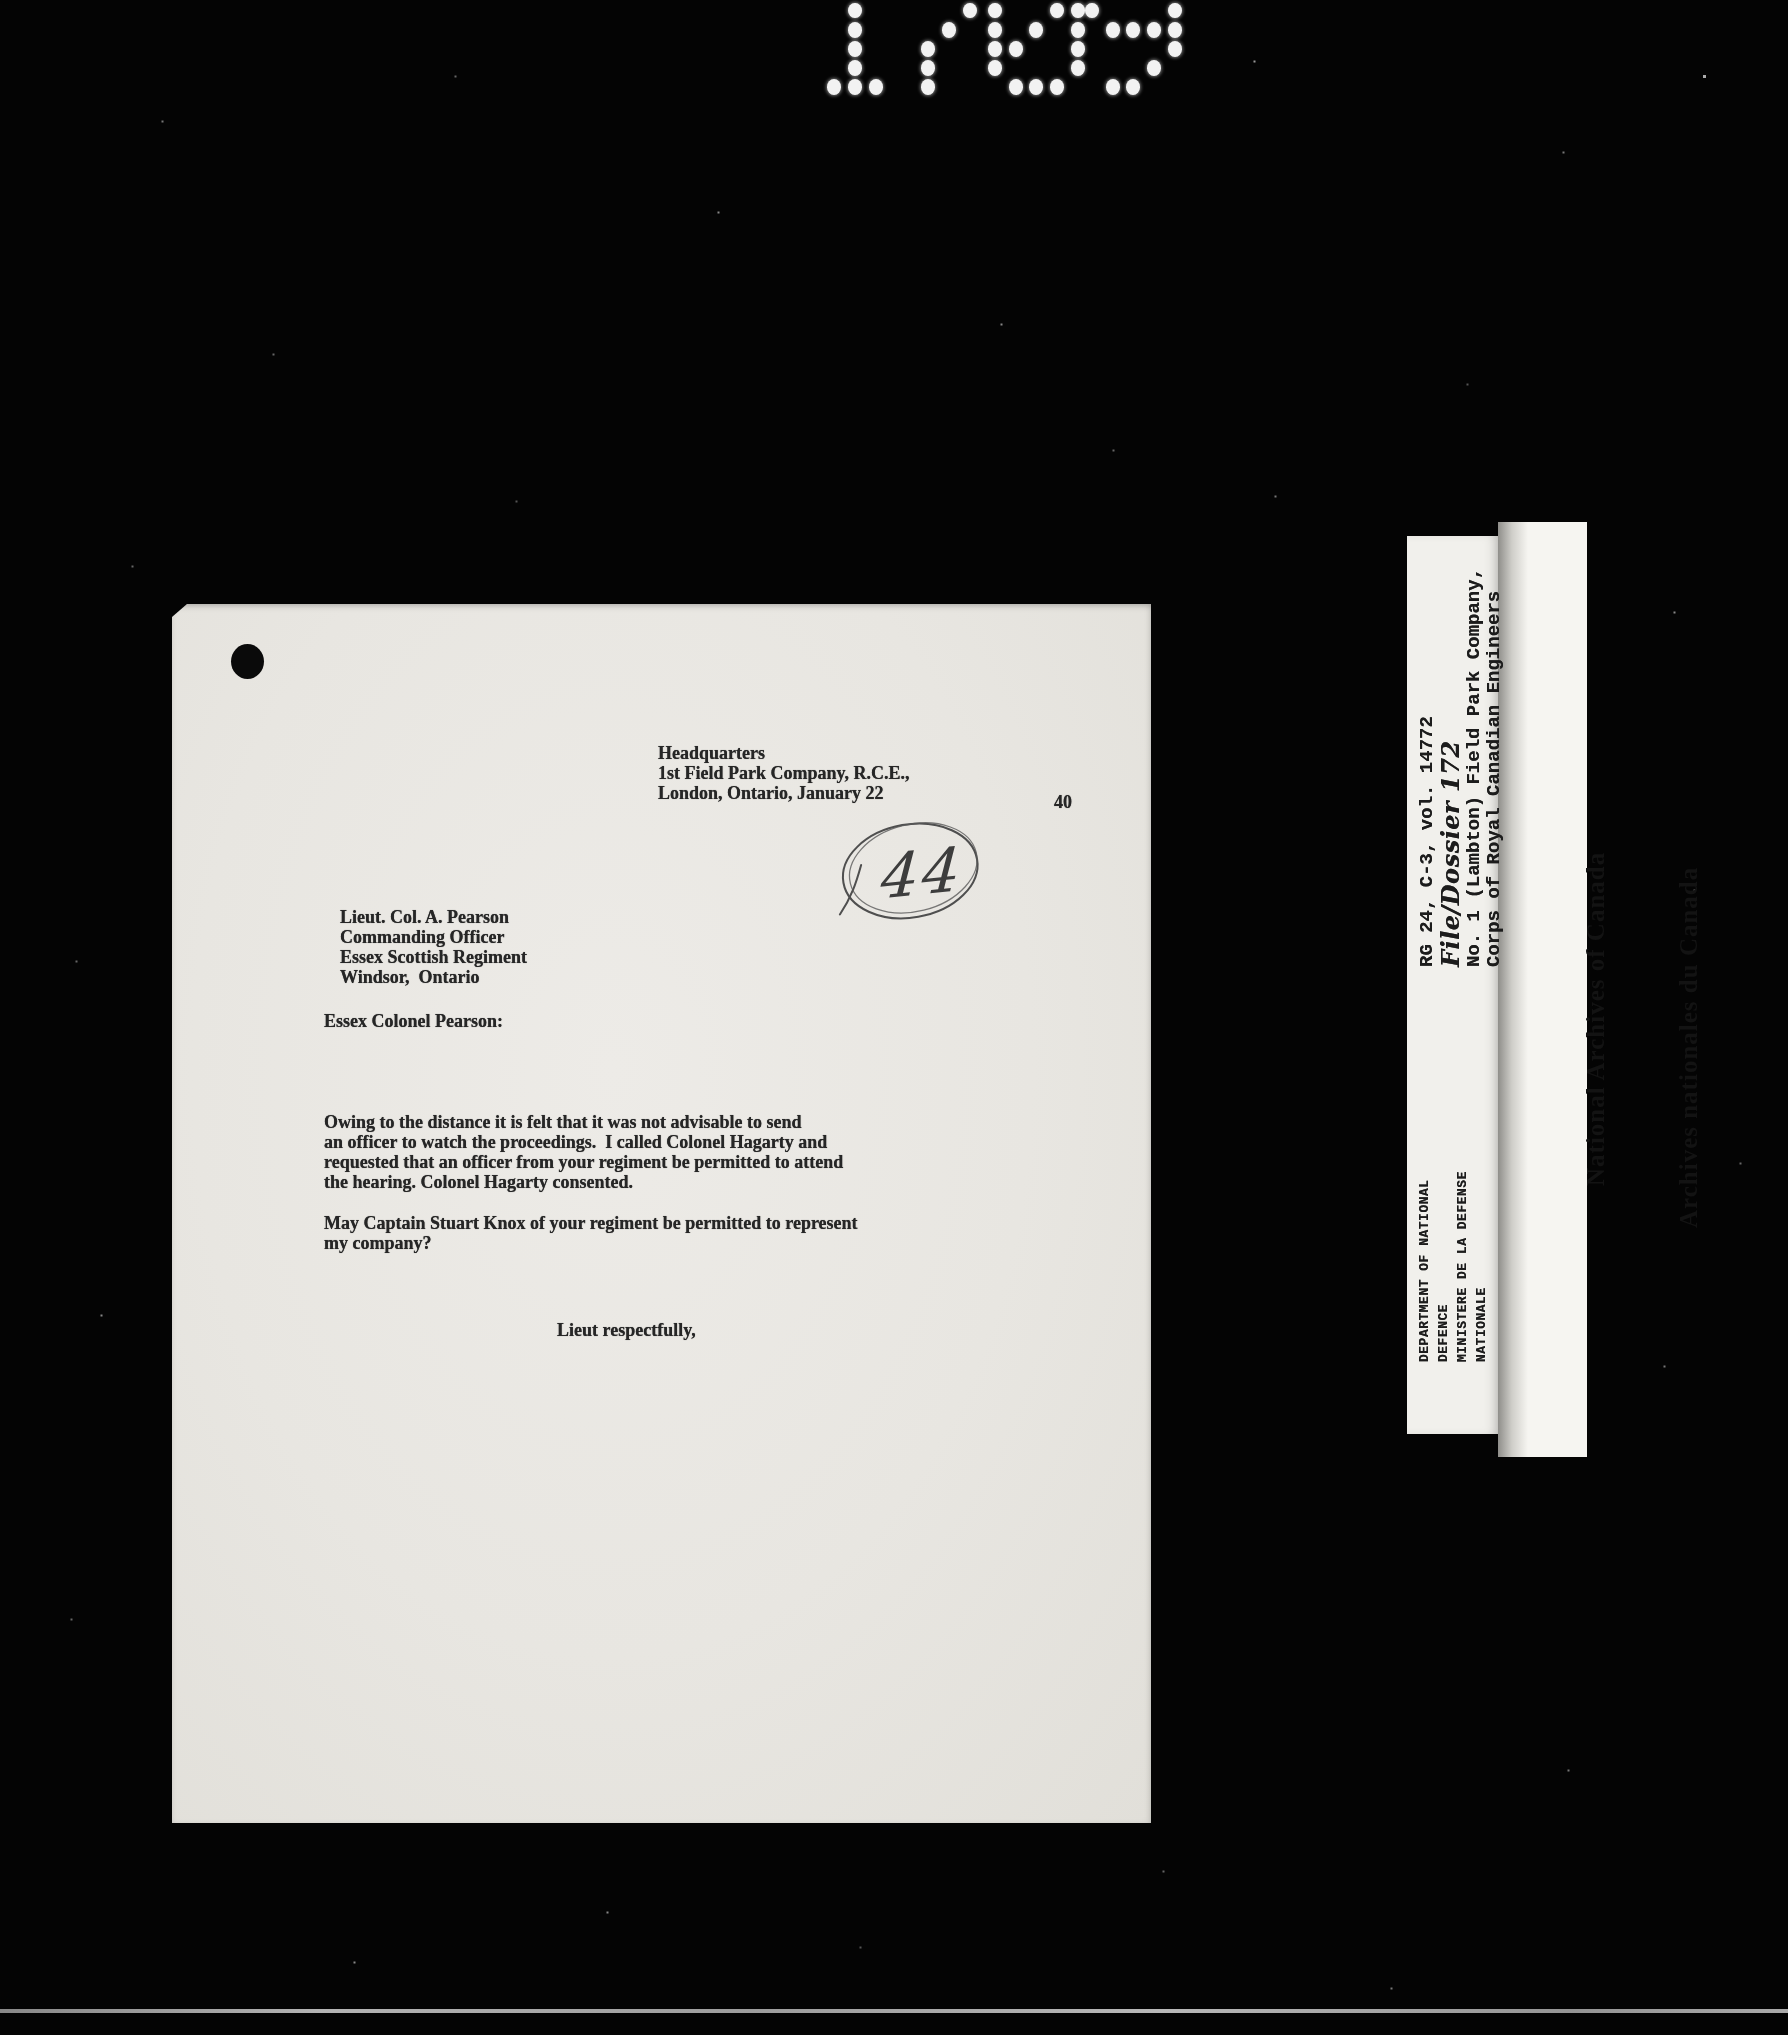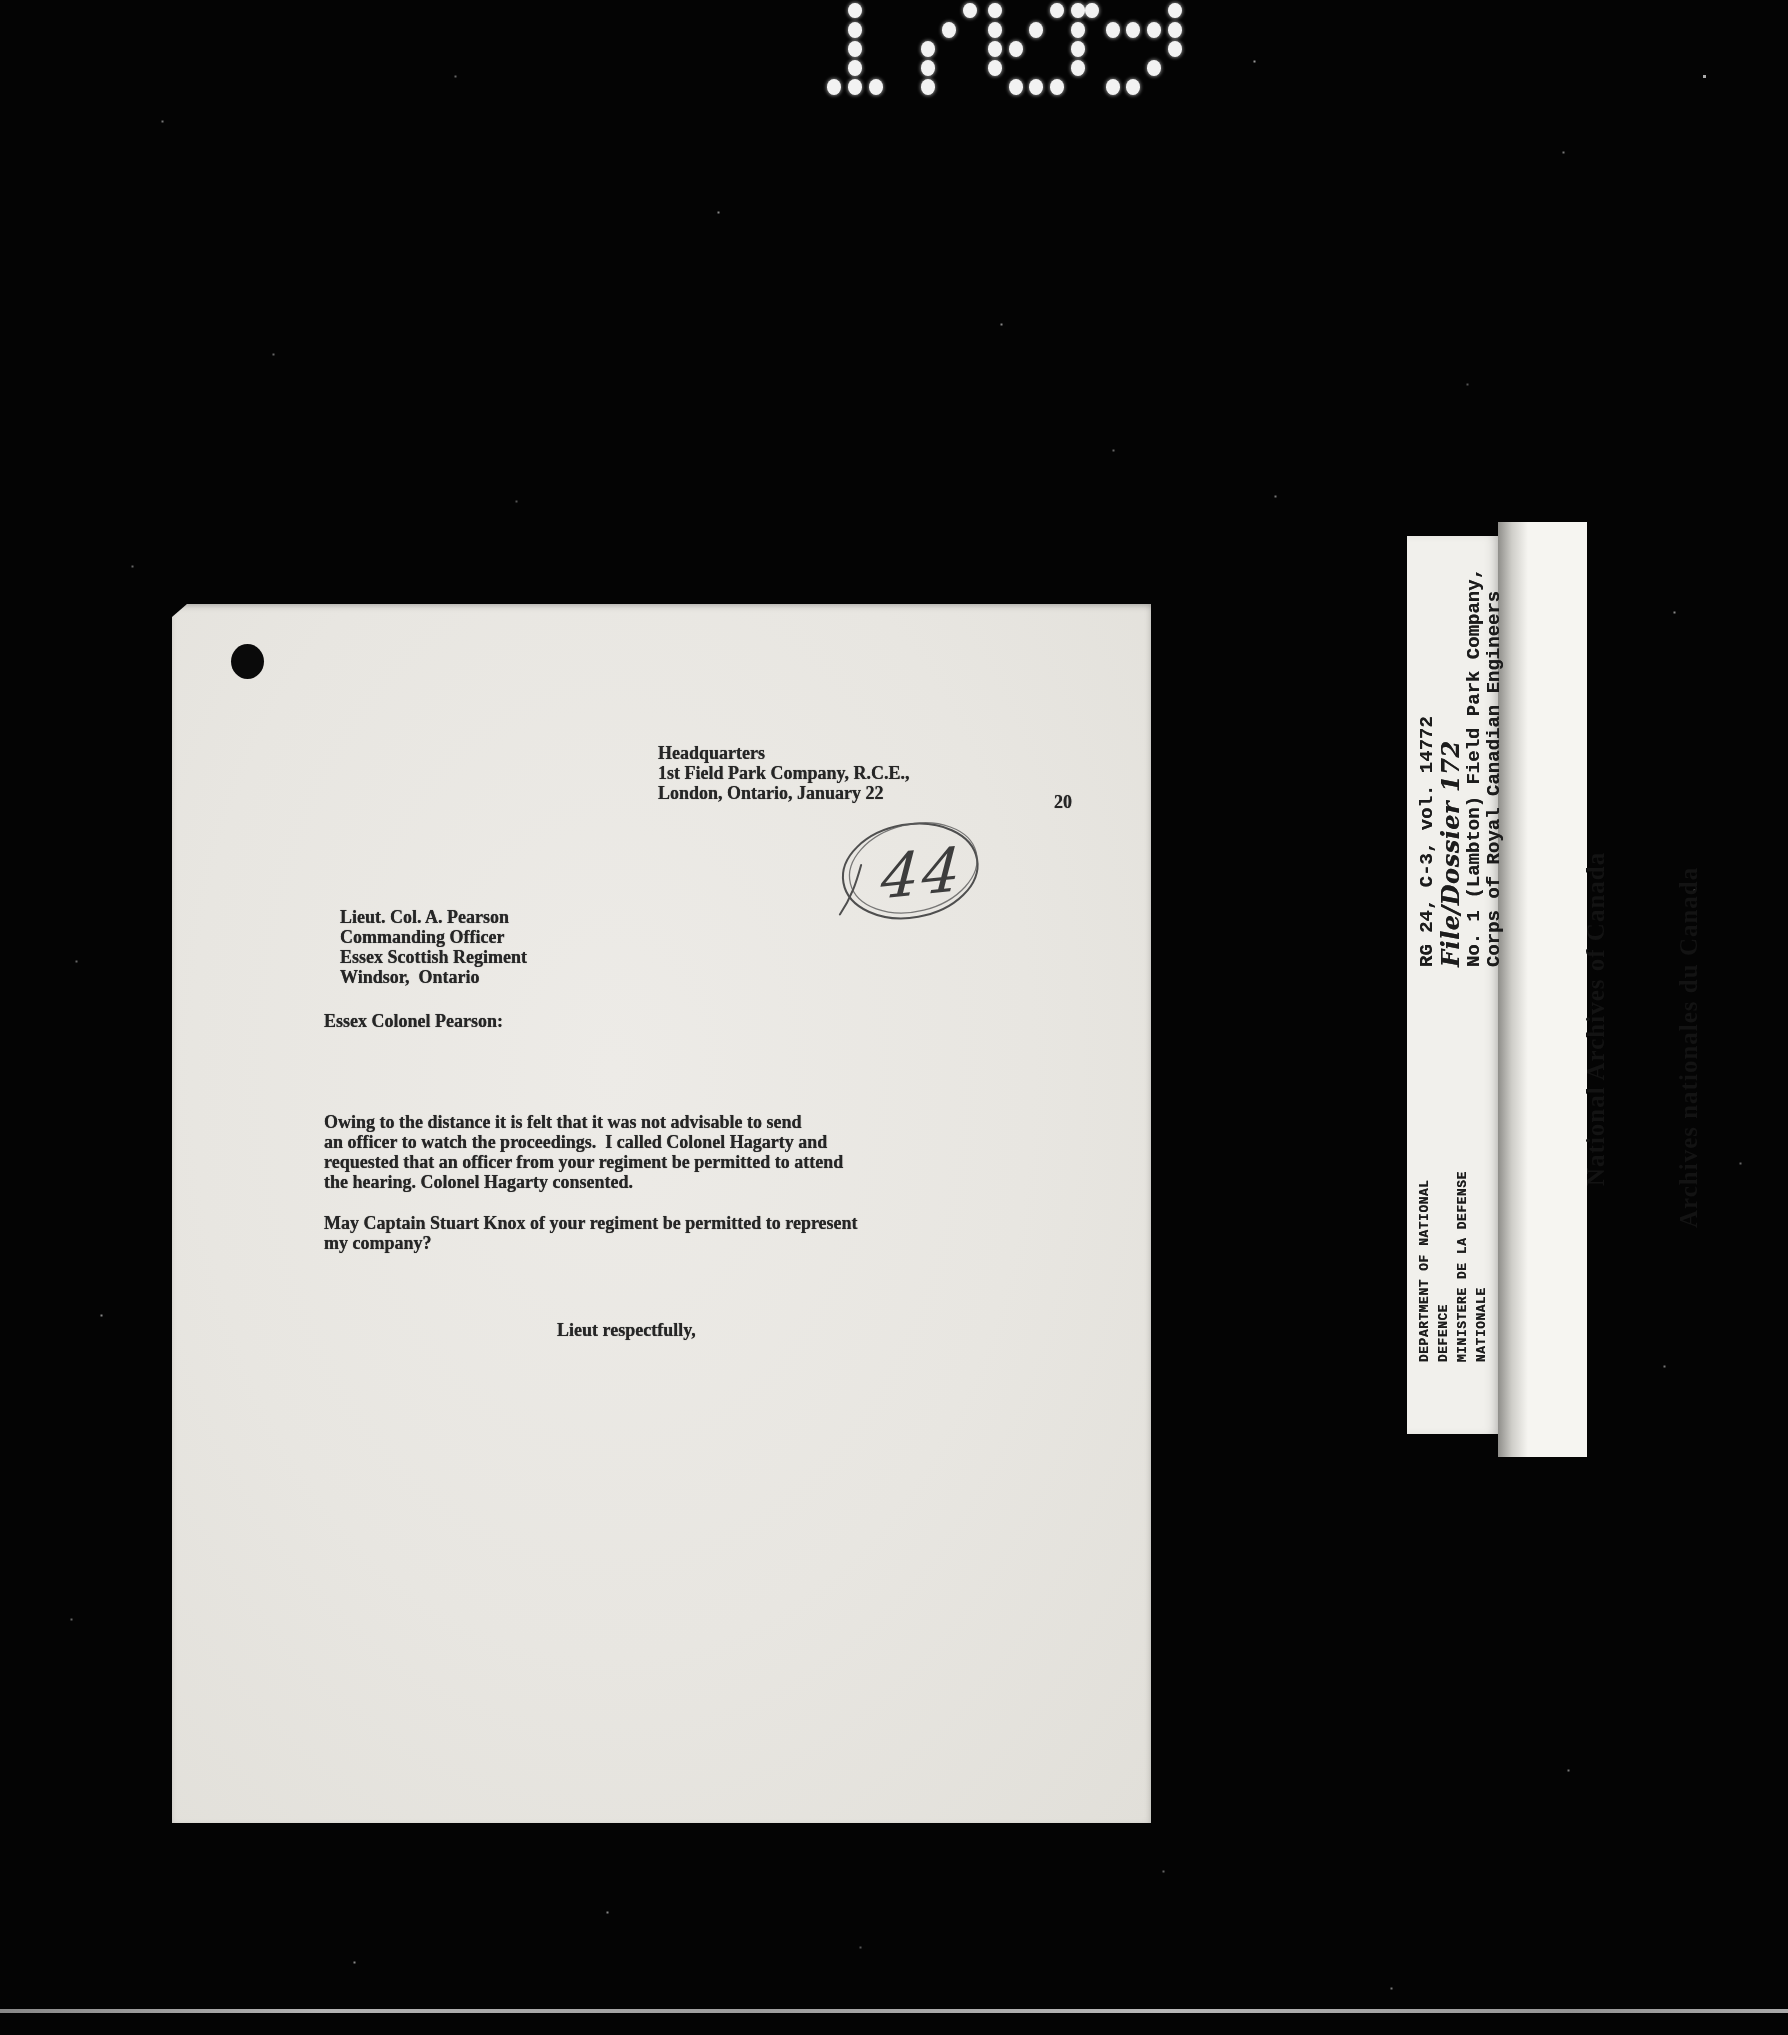--- a/index.html
+++ b/index.html
@@ -133,21 +133,21 @@
       <div class="dm-dot" style="left: 1126px; top: 79px;"></div>
     </div>
 
   <div id="letter">
     <div id="hole-punch"></div>
 
     <div id="letter-header" class="type">Headquarters
 1st Field Park Company, R.C.E.,
 London, Ontario, January 22</div>
 
-    <div id="page-number" class="type">20</div>
+    <div id="page-number" class="type">40</div>
 
     <svg id="pencil-circle-svg" viewBox="0 0 480 260">
       <ellipse cx="279" cy="128" rx="134" ry="92" fill="none" stroke="#4f4f4f" stroke-width="4" transform="rotate(-10 279 128)"></ellipse>
       <ellipse cx="285" cy="122" rx="128" ry="86" fill="none" stroke="#5a5a5a" stroke-width="2.5" transform="rotate(-14 285 122)" opacity="0.8"></ellipse>
       <path d="M140,214 C162,182 172,152 182,116" fill="none" stroke="#4f4f4f" stroke-width="4" stroke-linecap="round"></path>
     </svg>
     <div id="circled-number">44</div>
 
     <div id="recipient" class="type">Lieut. Col. A. Pearson
 Commanding Officer

